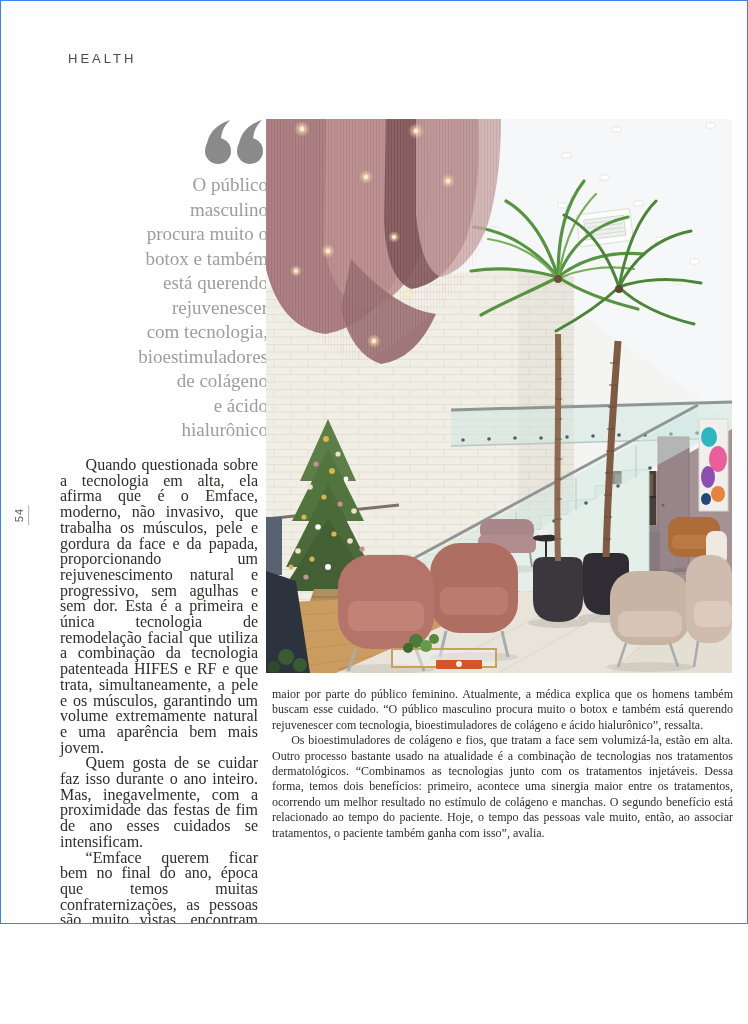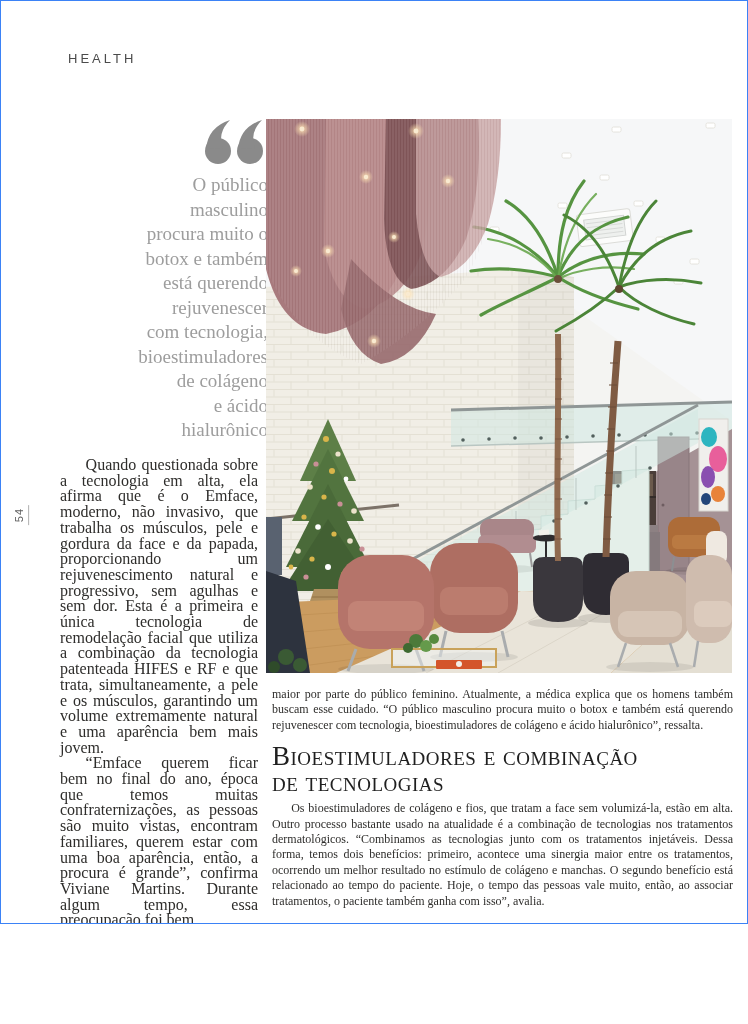--- a/index.html
+++ b/index.html
@@ -82,20 +82,21 @@
 rejuvenescer
 com tecnologia,
 bioestimuladores
 de colágeno
 e ácido
 hialurônico</div>
   </aside>
 
   <div class="col-left">
     <p class="body indent">Quando questionada sobre a tecnologia em alta, ela afirma que é o Emface, moderno, não invasivo, que trabalha os músculos, pele e gordura da face e da papada, proporcionando um rejuvenescimento natural e progressivo, sem agulhas e sem dor. Esta é a primeira e única tecnologia de remodelação facial que utiliza a combinação da tecnologia patenteada HIFES e RF e que trata, simultaneamente, a pele e os músculos, garantindo um volume extremamente natural e uma aparência bem mais jovem.</p>
+    <p class="body indent">Quem gosta de se cuidar faz isso durante o ano inteiro. Mas, inegavelmente, com a proximidade das festas de fim de ano esses cuidados se intensificam.</p>
     <p class="body indent">“Emface querem ficar bem no final do ano, época que temos muitas confraternizações, as pessoas são muito vistas, encontram familiares, querem estar com uma boa aparência, então, a procura é grande”, confirma Viviane Martins. Durante algum tempo, essa preocupação foi bem</p>
   </div>
 
   <figure class="photo">
     <svg viewBox="0 0 466 554" preserveAspectRatio="none">
       <defs>
         <linearGradient id="curG" x1="0" y1="0" x2="0" y2="1">
           <stop offset="0" stop-color="#c09496"></stop>
             <stop offset="1" stop-color="#8f6164"></stop>
         </linearGradient>
@@ -386,21 +387,19 @@
               <circle r="7" fill="url(#glow)"></circle>
               <circle r="2.2" fill="#f9ead0"></circle>
             </g>
         </g>
       </g>
     </svg>
   </figure>
 
   <div class="col-right">
     <p class="body">maior por parte do público feminino. Atualmente, a médica explica que os homens também buscam esse cuidado. “O público masculino procura muito o botox e também está querendo rejuvenescer com tecnologia, bioestimuladores de colágeno e ácido hialurônico”, ressalta.</p>
-    <h2 class="heading">Bioestimuladores e combinação
-de tecnologias</h2>
     <p class="body indent">Os bioestimuladores de colágeno e fios, que tratam a face sem volumizá-la, estão em alta. Outro processo bastante usado na atualidade é a combinação de tecnologias nos tratamentos dermatológicos. “Combinamos as tecnologias junto com os tratamentos injetáveis. Dessa forma, temos dois benefícios: primeiro, acontece uma sinergia maior entre os tratamentos, ocorrendo um melhor resultado no estímulo de colágeno e manchas. O segundo benefício está relacionado ao tempo do paciente. Hoje, o tempo das pessoas vale muito, então, ao associar tratamentos, o paciente também ganha com isso”, avalia.</p>
   </div>
 
   <div class="footer-rule"></div>
   <div class="footer-url">bastante.com.br</div>
 
 </div>
 
 </body></html>

